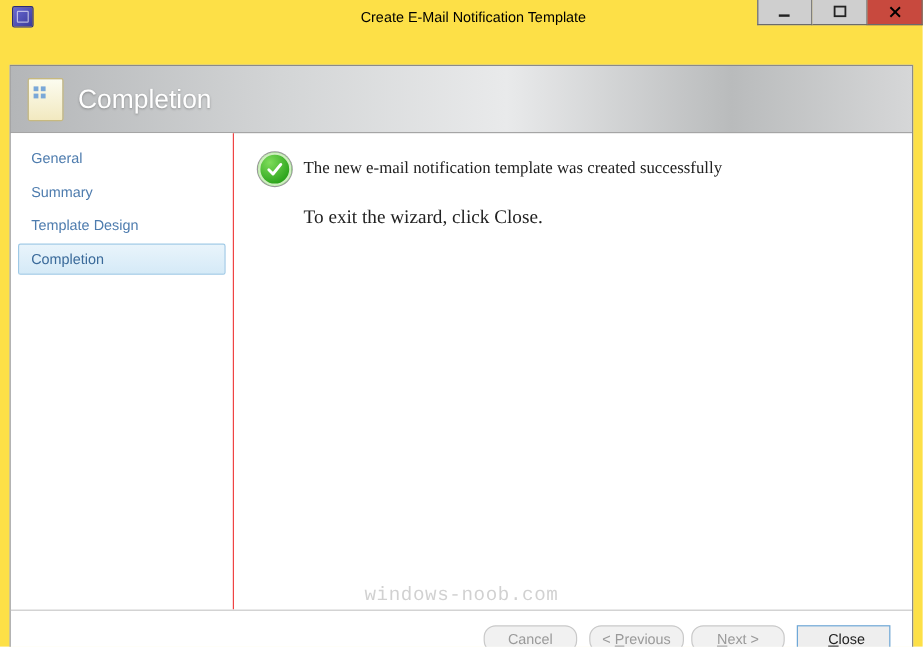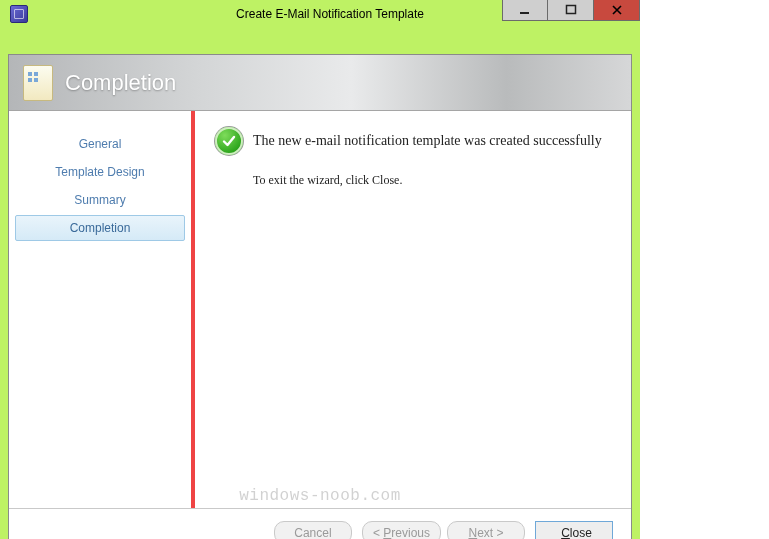--- a/index.html
+++ b/index.html
@@ -3,23 +3,23 @@
 <meta charset="utf-8">
 <style>
   * { box-sizing: border-box; }
   html, body { margin: 0; padding: 0; }
   body {
     font-family: "Segoe UI", Tahoma, sans-serif;
     font-size: 12px;
     background: #fff;
   }
   .window {
-    width: 640px;
+    width: 769px;
     height: 539px;
-    background: #bef264;
+    background: #fde047;
     padding: 0 8px 8px 8px;
     position: relative;
   }
   .titlebar {
     height: 28px;
     display: flex;
     align-items: center;
     position: relative;
   }
   .titlebar-icon {
@@ -111,24 +111,23 @@
     text-shadow: 0 1px 2px rgba(0,0,0,0.3);
   }
 
   .body-row {
     flex: 1;
     display: flex;
     min-height: 0;
   }
   .sidebar {
     width: 186px;
-    border-right: 4px solid #ef4444;
-    padding: 20px 6px;
-    background: #fff;
-    text-align: center;
+    border-right: 1px solid #ef4444;
+    padding: 8px 6px;
+    background: #fff;
   }
   .side-item {
     padding: 5px 10px;
     color: #4e7cae;
     font-size: 12px;
     cursor: default;
     border: 1px solid transparent;
     border-radius: 2px;
     margin-bottom: 2px;
   }
@@ -157,21 +156,21 @@
     display: flex;
     align-items: center;
     justify-content: center;
   }
   .success-icon svg { width: 16px; height: 16px; }
   .success-text {
     font-size: 14px;
     color: #222;
   }
   .instruction {
-    font-size: 12px;
+    font-size: 16px;
     color: #222;
     margin-top: 18px;
     margin-left: 38px;
   }
 
   .footer {
     height: 48px;
     border-top: 1px solid #c9c9c9;
     display: flex;
     align-items: center;
@@ -249,22 +248,22 @@
   <div class="client">
 
     <div class="banner">
       <div class="banner-icon"></div>
       <div class="banner-title">Completion</div>
     </div>
 
     <div class="body-row">
       <div class="sidebar">
         <div class="side-item">General</div>
+        <div class="side-item">Summary</div>
         <div class="side-item">Template Design</div>
-        <div class="side-item">Summary</div>
         <div class="side-item active">Completion</div>
       </div>
 
       <div class="content">
         <div class="success-row">
           <div class="success-icon">
             <svg viewBox="0 0 16 16">
                 <path d="M3 8.5 L6.5 12 L13 4" fill="none" stroke="#fff" stroke-width="2.4" stroke-linecap="round" stroke-linejoin="round"></path>
               </svg>
           </div>

